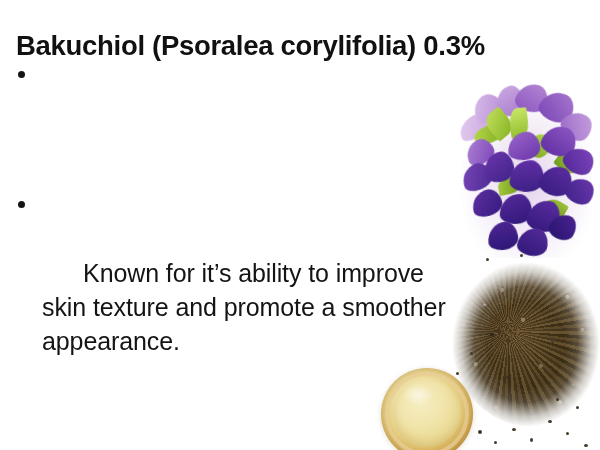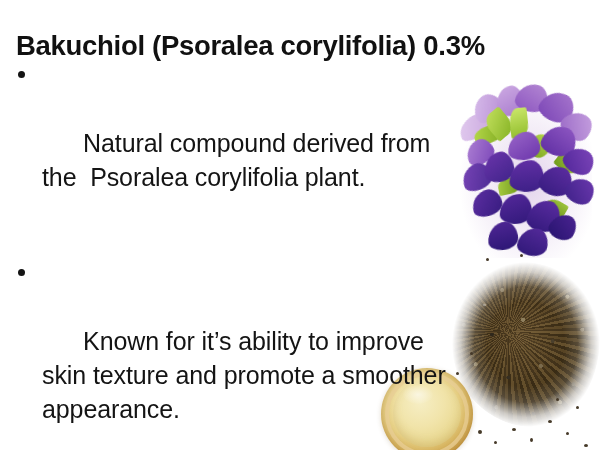--- a/index.html
+++ b/index.html
@@ -241,21 +241,20 @@
       <div id="oil-surface"></div>
       <div id="oil-highlight"></div>
     </div>
   </div>
 
   <h1 id="slide-title">Bakuchiol (Psoralea corylifolia) 0.3%</h1>
 
   <ul id="bullet-list">
     <li class="bullet-item">
       <span class="bullet-marker"></span>
-      <span>Natural compound derived from the  Psoralea corylifolia plant.</span>
     </li>
     <li class="bullet-item">
       <span class="bullet-marker"></span>
       <span>Known for it’s ability to improve skin texture and promote a smoother appearance.</span>
     </li>
 
   </ul>
 
 </div>
 

